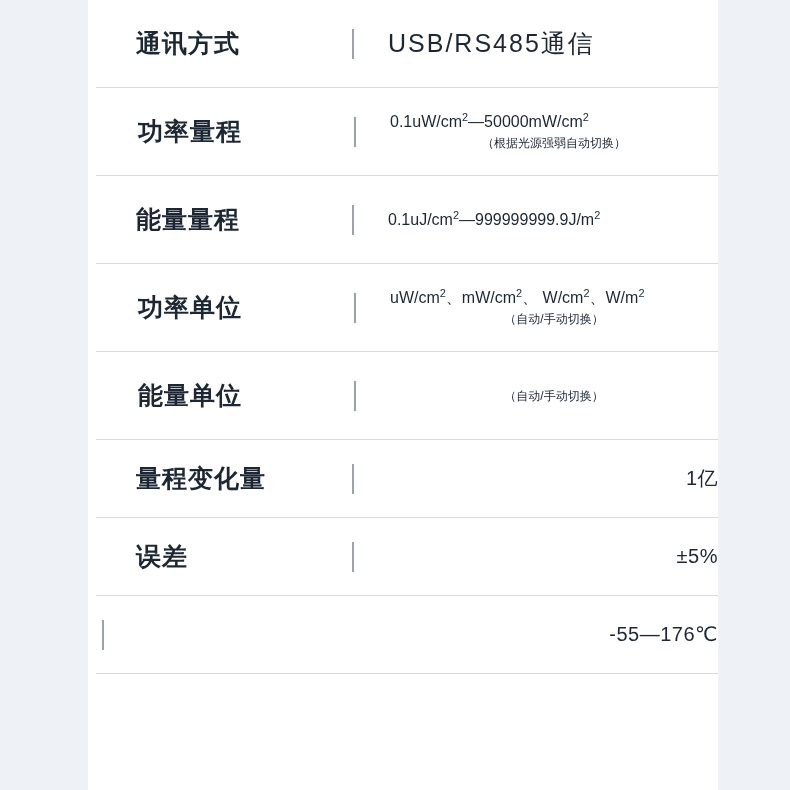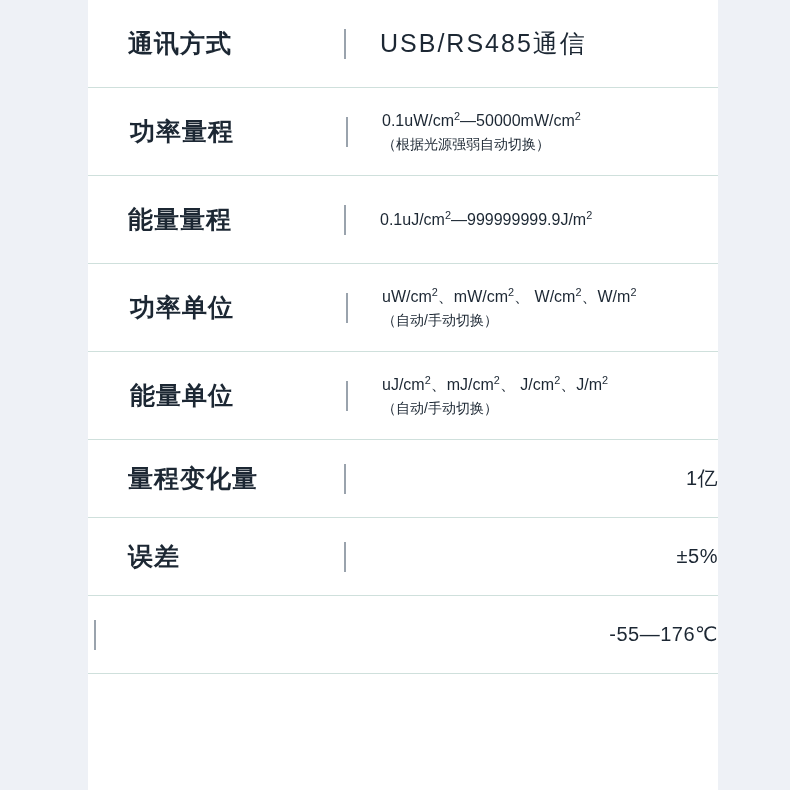--- a/index.html
+++ b/index.html
@@ -26,20 +26,21 @@
     width: 630px;
     display: flex;
     flex-direction: column;
   }
   .spec-row {
     display: flex;
     align-items: center;
     box-sizing: border-box;
     border-bottom: 1px solid #cfe0dc;
     padding-left: 6px;
+    margin-left: 8px;
   }
   .spec-row.first {
     border-top: 0;
   }
   .spec-row.last {
     border-bottom: 1px solid #cfe0dc;
   }
   .label-cell {
     width: 250px;
     flex: 0 0 250px;
@@ -81,23 +82,24 @@
   }
   .v-md .value-main {
     font-size: 16px;
     letter-spacing: 0px;
   }
   .v-sm .value-main {
     font-size: 16px;
     letter-spacing: 0px;
   }
   .value-sub {
-    font-size: 14px;
+    font-size: 12px;
     color: #1c2733;
     margin-top: 2px;
+    text-align: center;
   }
   sup {
     font-size: 0.68em;
     vertical-align: super;
     line-height: 0;
   }
   .h-tall { height: 88px; }
   .h-double { height: 88px; padding-left: 8px; }
   .h-single { height: 78px; }
 </style>
@@ -139,21 +141,20 @@
       <div class="value-cell v-sm">
         <span class="value-main"><span>uW/cm</span><sup>2</sup><span>、mW/cm</span><sup>2</sup><span>、 W/cm</span><sup>2</sup><span>、W/m</span><sup>2</sup></span>
         <span class="value-sub">（自动/手动切换）</span>
       </div>
     </div>
 
     <div class="spec-row h-double">
       <div class="label-cell">能量单位</div>
       <div class="divider"></div>
       <div class="value-cell v-sm">
-        <span class="value-main"><span>uJ/cm</span><sup>2</sup><span>、mJ/cm</span><sup>2</sup><span>、 J/cm</span><sup>2</sup><span>、J/m</span><sup>2</sup></span>
         <span class="value-sub">（自动/手动切换）</span>
       </div>
     </div>
 
     <div class="spec-row h-single">
       <div class="label-cell">量程变化量</div>
       <div class="divider"></div>
       <div class="value-cell v-lg">
         <span class="value-main">1亿</span>
       </div>

